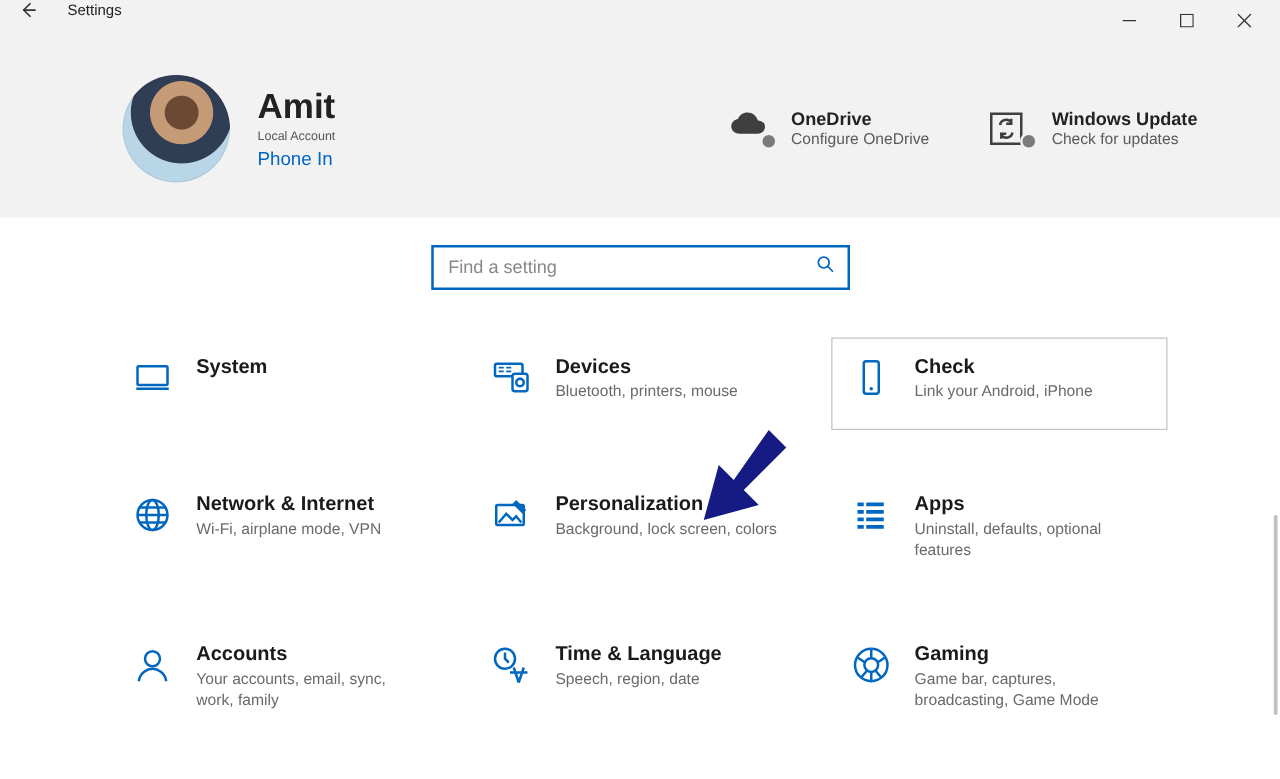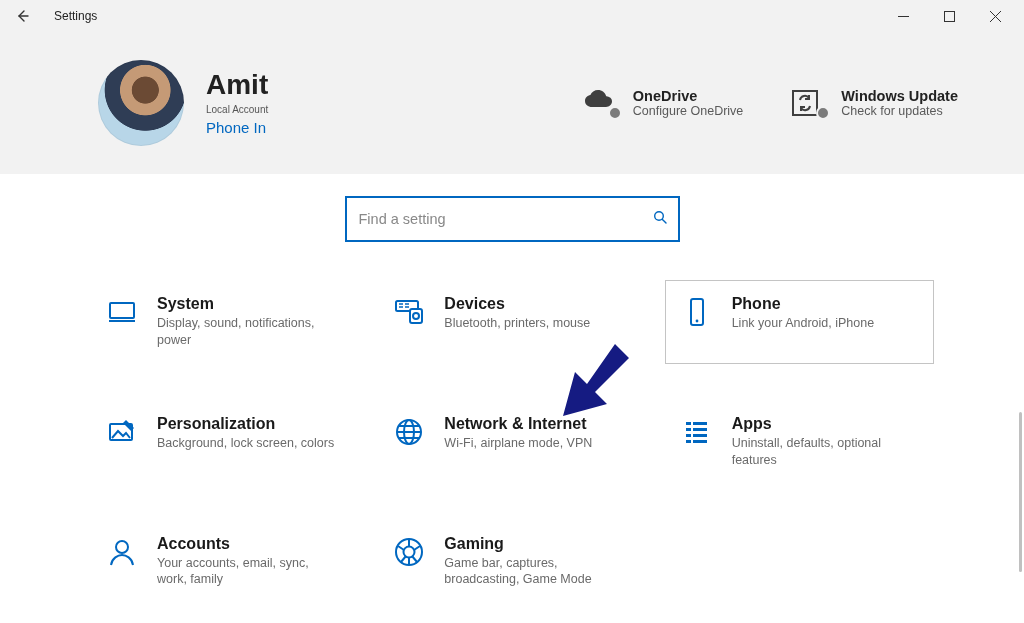--- a/index.html
+++ b/index.html
@@ -6,21 +6,21 @@
   body {
     font-family: "Segoe UI", Tahoma, sans-serif;
     width: 1024px; height: 623px;
     background: #fff;
     overflow: hidden;
     position: relative;
     color: #1a1a1a;
   }
   .titlebar {
     height: 32px;
-    display: flex; align-items: center;
+    display: flex; align-items: flex-start;
     padding: 0 6px 0 14px;
     background: #f2f2f2;
     justify-content: space-between;
   }
   .titlebar-left { display:flex; align-items:center; gap: 24px; }
   .titlebar-back { width:16px; display:flex; align-items:center; justify-content:center; cursor:pointer;}
   .titlebar-title { font-size: 12px; color:#222; }
   .win-controls { display:flex; }
   .win-btn { width:46px; height:32px; display:flex; align-items:center; justify-content:center; cursor:pointer; }
   .win-btn svg { stroke:#333; }
@@ -46,21 +46,21 @@
   .status-icon { position:relative; width:36px; height:28px; }
   .status-title { font-size:14.5px; font-weight:600; color:#222;}
   .status-sub { font-size:12.5px; color:#5a5a5a; }
   .dot-badge {
     position:absolute; bottom:-3px; right:-3px;
     width:14px; height:14px; border-radius:50%;
     background:#7b7b7b; border:2px solid #f2f2f2;
   }
   .search-wrap { display:flex; justify-content:center; margin: 22px 0 38px; }
   .search-box {
-    width: 335px; height: 46px;
+    width: 335px; height: 36px;
     border: 2px solid #0067c0;
     display:flex; align-items:center; padding: 0 10px 0 12px;
     background:#fff;
   }
   .search-input {
     flex:1; border:none; outline:none; font-size:14.5px; color:#333;
     background:transparent;
   }
   .search-input::placeholder { color:#888; }
   .search-icon { color:#0067c0; }
@@ -189,21 +189,20 @@
 
   <div class="category">
     <div class="cat-icon">
       <svg width="32" height="32" viewBox="0 0 32 32" fill="none">
           <rect x="4" y="7" width="24" height="15" rx="1" stroke="#0067c0" stroke-width="2"></rect>
           <path d="M3 25h26" stroke="#0067c0" stroke-width="2"></path>
         </svg>
     </div>
     <div>
       <div class="cat-title">System</div>
-      <div class="cat-desc">Display, sound, notifications, power</div>
     </div>
   </div>
 
   <div class="category">
     <div class="cat-icon">
       <svg width="32" height="32" viewBox="0 0 32 32" fill="none">
         <rect x="3" y="5" width="22" height="10" rx="1.5" stroke="#0067c0" stroke-width="2"></rect>
         <path d="M6 8h4M6 11h4M12 8h4M12 11h4" stroke="#0067c0" stroke-width="1.4"></path>
         <rect x="17" y="13" width="12" height="14" rx="2" stroke="#0067c0" stroke-width="2" fill="#fff"></rect>
         <circle cx="23" cy="20" r="3" stroke="#0067c0" stroke-width="2"></circle>
@@ -216,50 +215,50 @@
   </div>
 
   <div class="category hover">
     <div class="cat-icon">
       <svg width="32" height="32" viewBox="0 0 32 32" fill="none">
           <rect x="10" y="3" width="12" height="26" rx="2" stroke="#0067c0" stroke-width="2"></rect>
           <circle cx="16" cy="25" r="1.4" fill="#0067c0"></circle>
         </svg>
     </div>
     <div>
-      <div class="cat-title">Phone</div>
+      <div class="cat-title">Check</div>
       <div class="cat-desc">Link your Android, iPhone</div>
+    </div>
+  </div>
+
+  <div class="category">
+    <div class="cat-icon">
+      <svg width="32" height="32" viewBox="0 0 32 32" fill="none">
+        <circle cx="16" cy="16" r="12" stroke="#0067c0" stroke-width="2"></circle>
+        <ellipse cx="16" cy="16" rx="5" ry="12" stroke="#0067c0" stroke-width="2"></ellipse>
+        <path d="M4 16h24M6 10h20M6 22h20" stroke="#0067c0" stroke-width="2"></path>
+      </svg>
+    </div>
+    <div>
+      <div class="cat-title">Network &amp; Internet</div>
+      <div class="cat-desc">Wi-Fi, airplane mode, VPN</div>
     </div>
   </div>
 
   <div class="category">
     <div class="cat-icon">
       <svg width="32" height="32" viewBox="0 0 32 32" fill="none">
         <rect x="4" y="8" width="22" height="16" rx="1" stroke="#0067c0" stroke-width="2"></rect>
         <path d="M6 22l6-7 5 5 3-3 4 5" stroke="#0067c0" stroke-width="2" fill="none"></path>
         <path d="M20 4l8 8-3 3-8-8z" fill="#0067c0"></path>
       </svg>
     </div>
     <div>
       <div class="cat-title">Personalization</div>
       <div class="cat-desc">Background, lock screen, colors</div>
-    </div>
-  </div>
-
-  <div class="category">
-    <div class="cat-icon">
-      <svg width="32" height="32" viewBox="0 0 32 32" fill="none">
-        <circle cx="16" cy="16" r="12" stroke="#0067c0" stroke-width="2"></circle>
-        <ellipse cx="16" cy="16" rx="5" ry="12" stroke="#0067c0" stroke-width="2"></ellipse>
-        <path d="M4 16h24M6 10h20M6 22h20" stroke="#0067c0" stroke-width="2"></path>
-      </svg>
-    </div>
-    <div>
-      <div class="cat-title">Network &amp; Internet</div>
-      <div class="cat-desc">Wi-Fi, airplane mode, VPN</div>
     </div>
   </div>
 
   <div class="category">
     <div class="cat-icon">
       <svg width="32" height="32" viewBox="0 0 32 32" fill="none">
         <rect x="5" y="6" width="5" height="3" fill="#0067c0"></rect>
           <rect x="12" y="6" width="14" height="3" fill="#0067c0"></rect>
         <rect x="5" y="12" width="5" height="3" fill="#0067c0"></rect>
           <rect x="12" y="12" width="14" height="3" fill="#0067c0"></rect>
@@ -281,20 +280,33 @@
         <circle cx="16" cy="11" r="6" stroke="#0067c0" stroke-width="2"></circle>
         <path d="M5 29c1-7 7-10 11-10s10 3 11 10" stroke="#0067c0" stroke-width="2" fill="none"></path>
       </svg>
     </div>
     <div>
       <div class="cat-title">Accounts</div>
       <div class="cat-desc">Your accounts, email, sync, work, family</div>
     </div>
   </div>
 
+  <div class="category">
+    <div class="cat-icon">
+      <svg width="32" height="32" viewBox="0 0 32 32" fill="none">
+        <circle cx="11" cy="11" r="8" stroke="#0067c0" stroke-width="2"></circle>
+        <path d="M11 6v5l3 3" stroke="#0067c0" stroke-width="2"></path>
+        <path d="M15 22h14M18 18l4 12M26 18l-4 12" stroke="#0067c0" stroke-width="2"></path>
+      </svg>
+    </div>
+    <div>
+      <div class="cat-title">Time &amp; Language</div>
+      <div class="cat-desc">Speech, region, date</div>
+    </div>
+  </div>
 
   <div class="category">
     <div class="cat-icon">
       <svg width="32" height="32" viewBox="0 0 32 32" fill="none">
         <circle cx="16" cy="16" r="13" stroke="#0067c0" stroke-width="2"></circle>
         <circle cx="16" cy="16" r="5.5" stroke="#0067c0" stroke-width="2"></circle>
         <path d="M16 3v7.5M16 21.5V29M5 10l6 4M27 10l-6 4M8 26l5-6M24 26l-5-6" stroke="#0067c0" stroke-width="2"></path>
       </svg>
     </div>
     <div>

